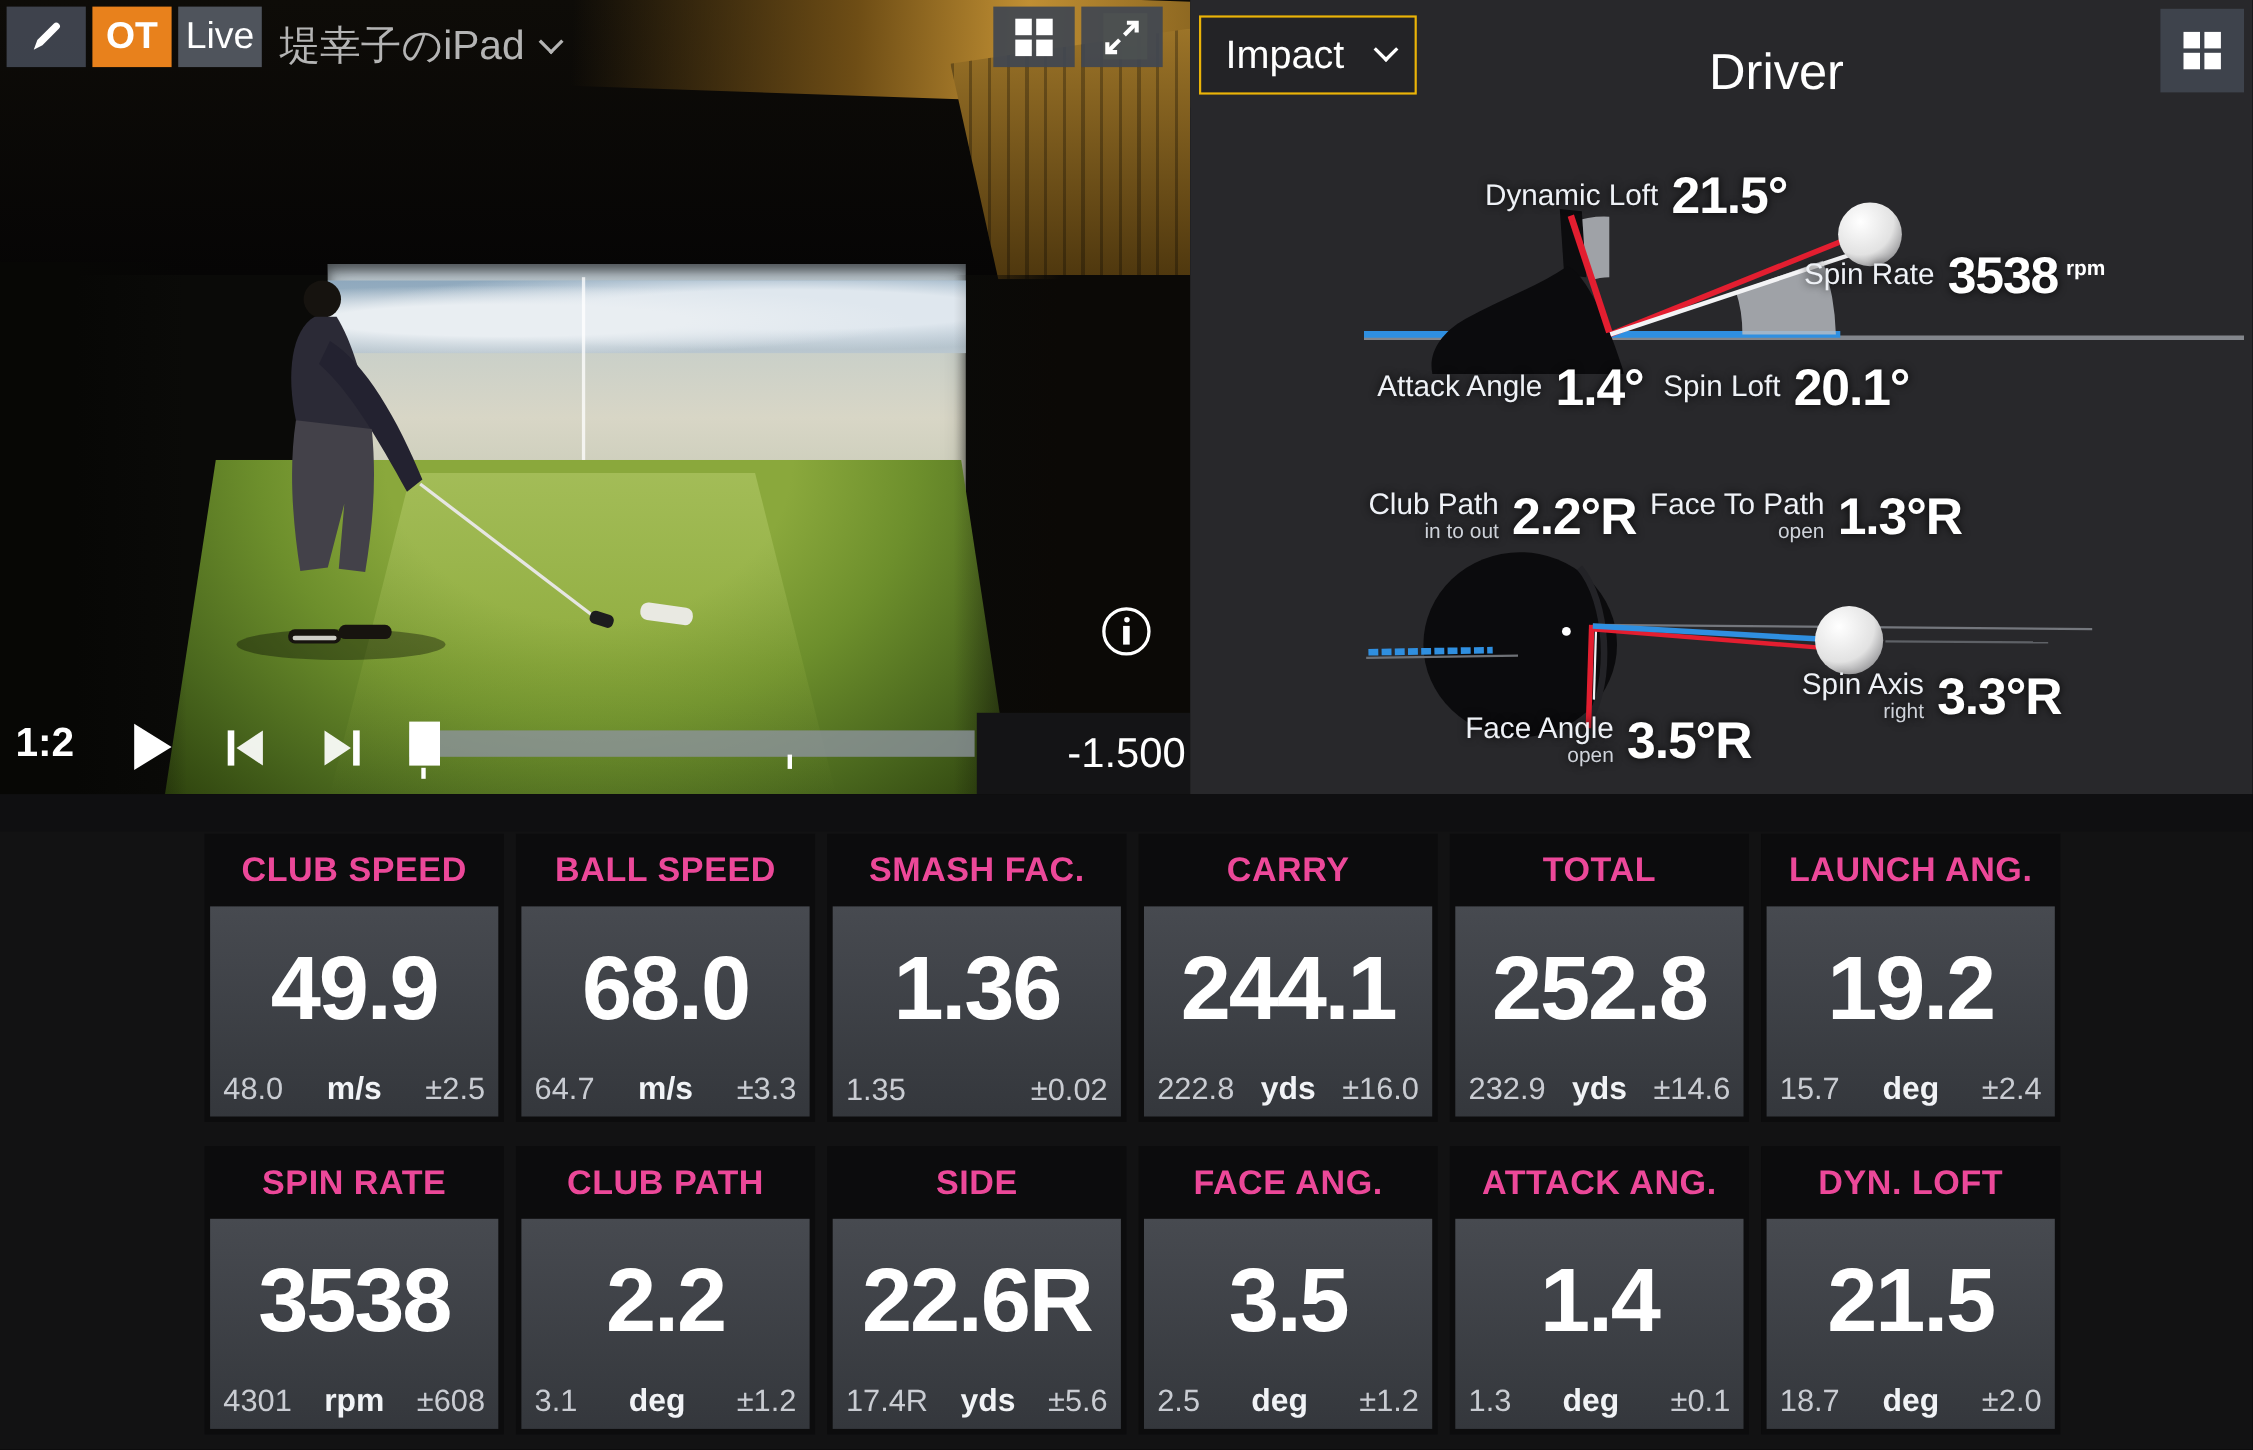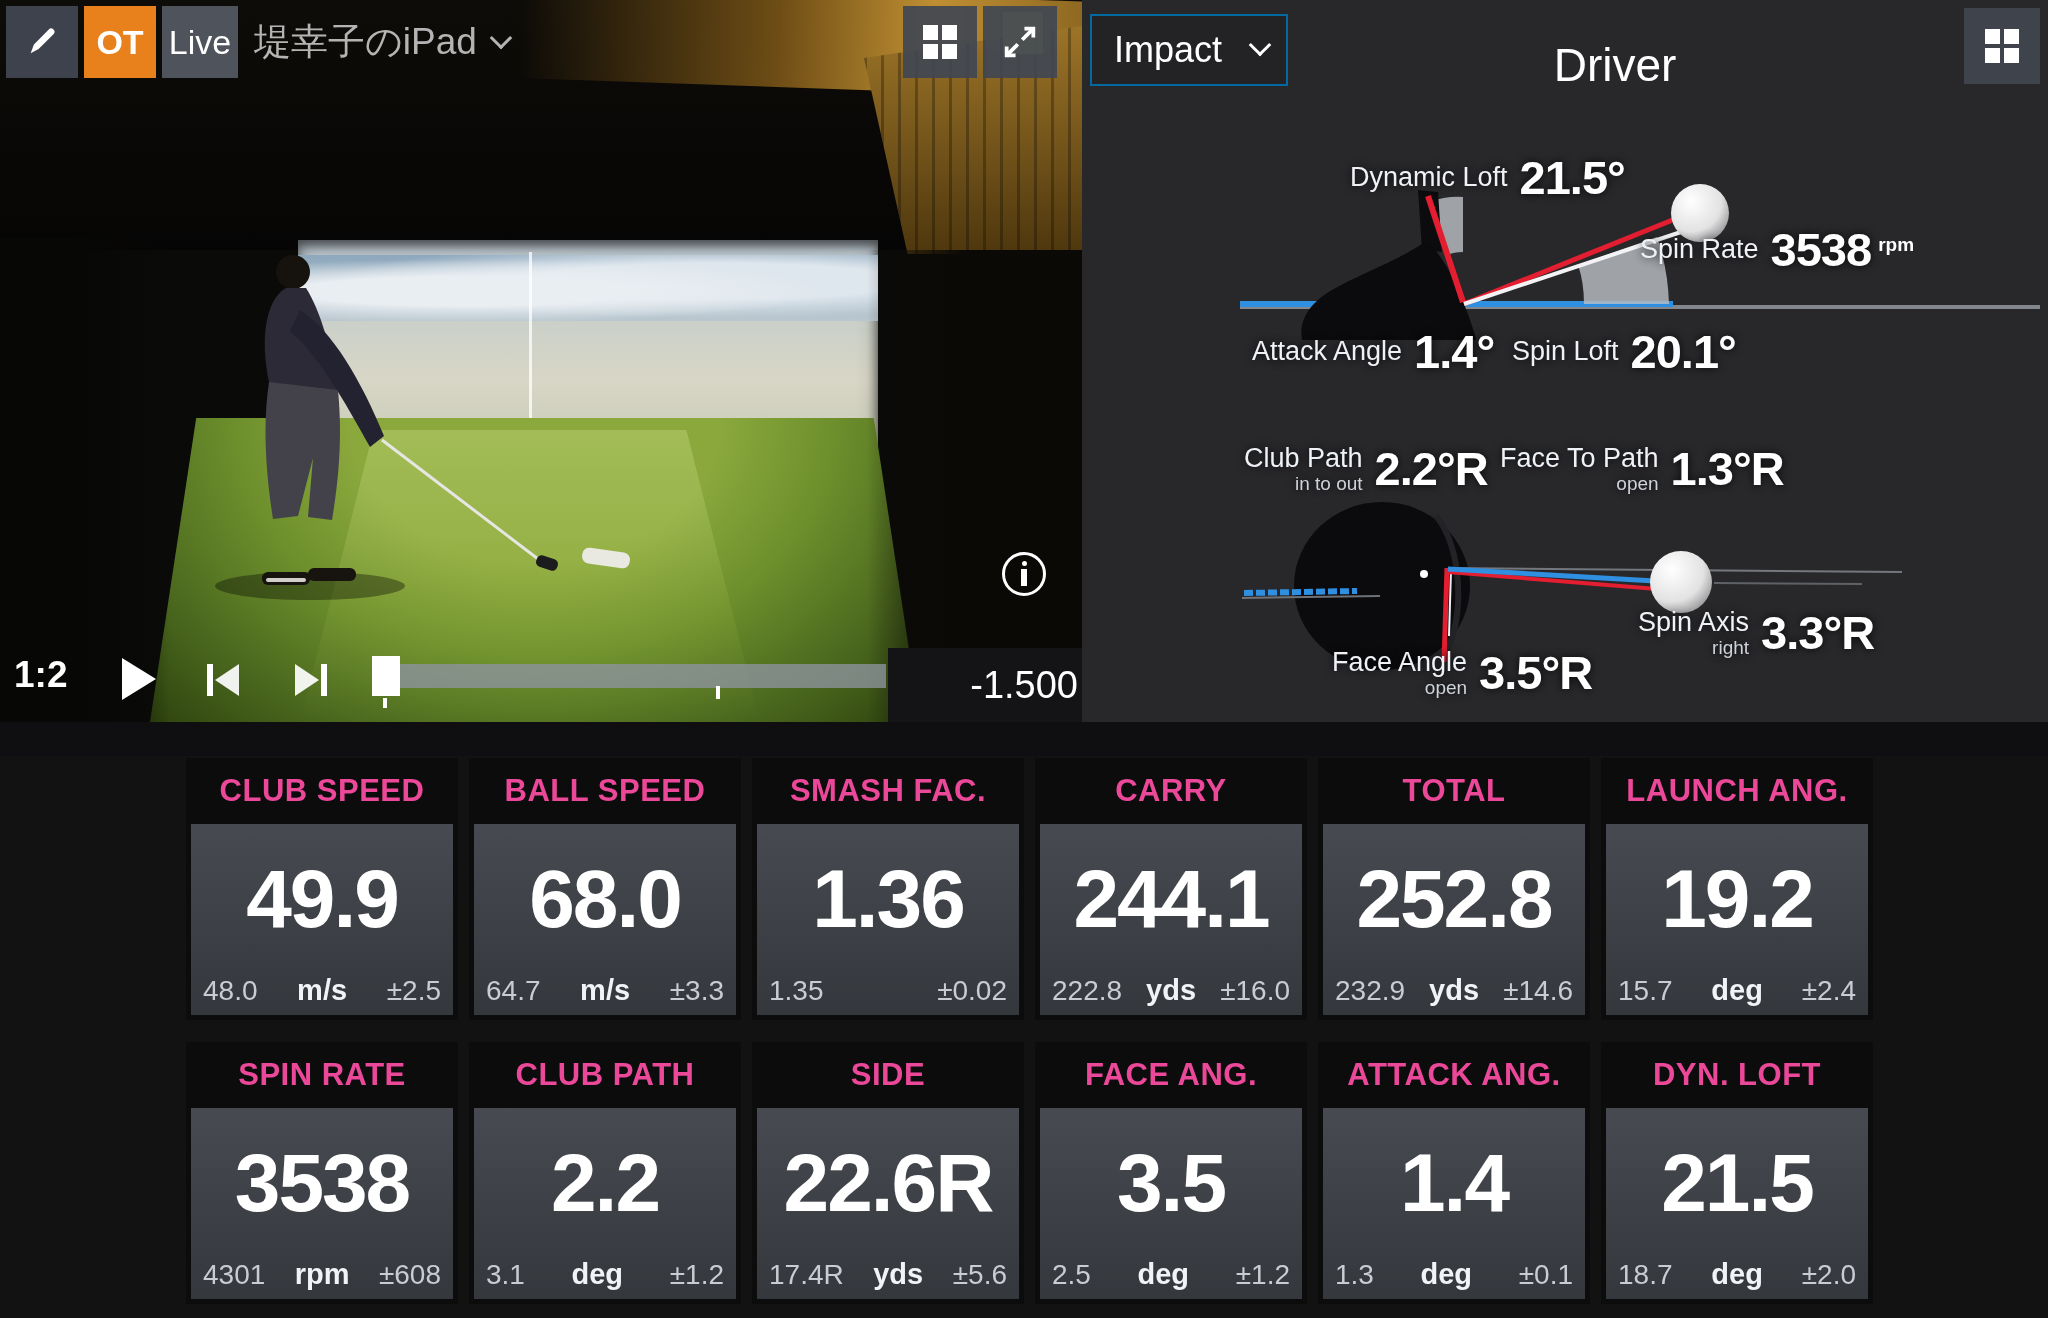--- a/index.html
+++ b/index.html
@@ -28,21 +28,21 @@
   .v-floor{left:150px;top:418px;width:770px;height:304px;
           background:radial-gradient(ellipse at 50% 0%,#8aa83c 0 34%,#6d8f2c 55%,#49661d 80%,#2e430e 100%);
           clip-path:polygon(6% 0,94% 0,100% 100%,0 100%);}
   .v-floor-lit{left:300px;top:430px;width:460px;height:292px;
           background:linear-gradient(180deg,rgba(220,235,150,.30),rgba(190,210,90,.12) 60%,rgba(0,0,0,0));
           clip-path:polygon(16% 0,84% 0,100% 100%,0 100%);}
   .v-dark-left{left:0;top:238px;width:170px;height:484px;background:linear-gradient(90deg,#070705 40%,rgba(7,7,5,0));}
   .v-dark-right{right:0;top:250px;width:215px;height:472px;background:linear-gradient(270deg,#0b0906 55%,rgba(11,9,6,0));}
 
   
-  .tbtn{top:6px;height:72px;display:flex;align-items:center;justify-content:center;
+  .tbtn{top:6px;height:55px;display:flex;align-items:center;justify-content:center;
         color:#fff;font-size:34px;font-weight:600;}
   .tbtn-pencil{left:6px;width:72px;background:rgba(66,72,83,.92);}
   .tbtn-ot{left:84px;width:72px;background:#e8811c;}
   .tbtn-live{left:162px;width:76px;background:rgba(86,92,102,.90);font-weight:400;}
   .device{left:254px;top:6px;height:72px;display:flex;align-items:center;color:#b4b4b4;
           font-size:37px;font-weight:400;}
   .chev{display:inline-block;width:13px;height:13px;border-right:3px solid currentColor;
         border-bottom:3px solid currentColor;transform:rotate(45deg);margin-left:16px;margin-top:-8px;}
   .tbtn-grid{left:903px;width:74px;background:rgba(64,70,81,.92);}
   .tbtn-expand{left:983px;width:74px;background:rgba(64,70,81,.92);}
@@ -60,21 +60,21 @@
   .ctl-tick{left:716px;top:686px;width:4px;height:13px;background:#fff;}
   .ctl-time{left:888px;top:648px;width:194px;height:74px;background:#141416;color:#fff;
             font-size:38px;display:flex;align-items:center;justify-content:flex-end;padding-right:4px;box-sizing:border-box;}
   .info-btn{left:1002px;top:552px;width:44px;height:44px;border:3px solid #fff;border-radius:50%;
             box-sizing:border-box;display:flex;flex-direction:column;align-items:center;}
   .info-dot{width:5px;height:5px;background:#fff;border-radius:50%;margin-top:6px;}
   .info-bar{width:6px;height:17px;background:#fff;margin-top:3px;}
 
   
   .impact-panel{left:1082px;top:0;width:966px;height:722px;background:#28282b;overflow:hidden;}
-  .imp-select{left:8px;top:14px;width:198px;height:72px;border:2px solid #0369a1;background:#232326;
+  .imp-select{left:8px;top:14px;width:198px;height:72px;border:2px solid #eab308;background:#232326;
               display:flex;align-items:center;justify-content:space-between;color:#fff;
               font-size:36px;padding:0 18px 0 22px;box-sizing:border-box;}
   .imp-select .chev{color:#fff;margin-top:-10px;}
   .imp-grid-btn{right:8px;top:8px;width:76px;height:76px;background:#3e434c;
               display:flex;align-items:center;justify-content:center;}
   .imp-title{left:150px;top:38px;width:766px;text-align:center;color:#fff;font-size:46px;font-weight:400;}
 
   .viz{position:absolute;}
   .viz-label{position:absolute;display:flex;align-items:center;color:#fff;z-index:5;}
   .vl-main{font-size:27px;color:#eef1f6;text-align:right;line-height:1.1;white-space:nowrap;

